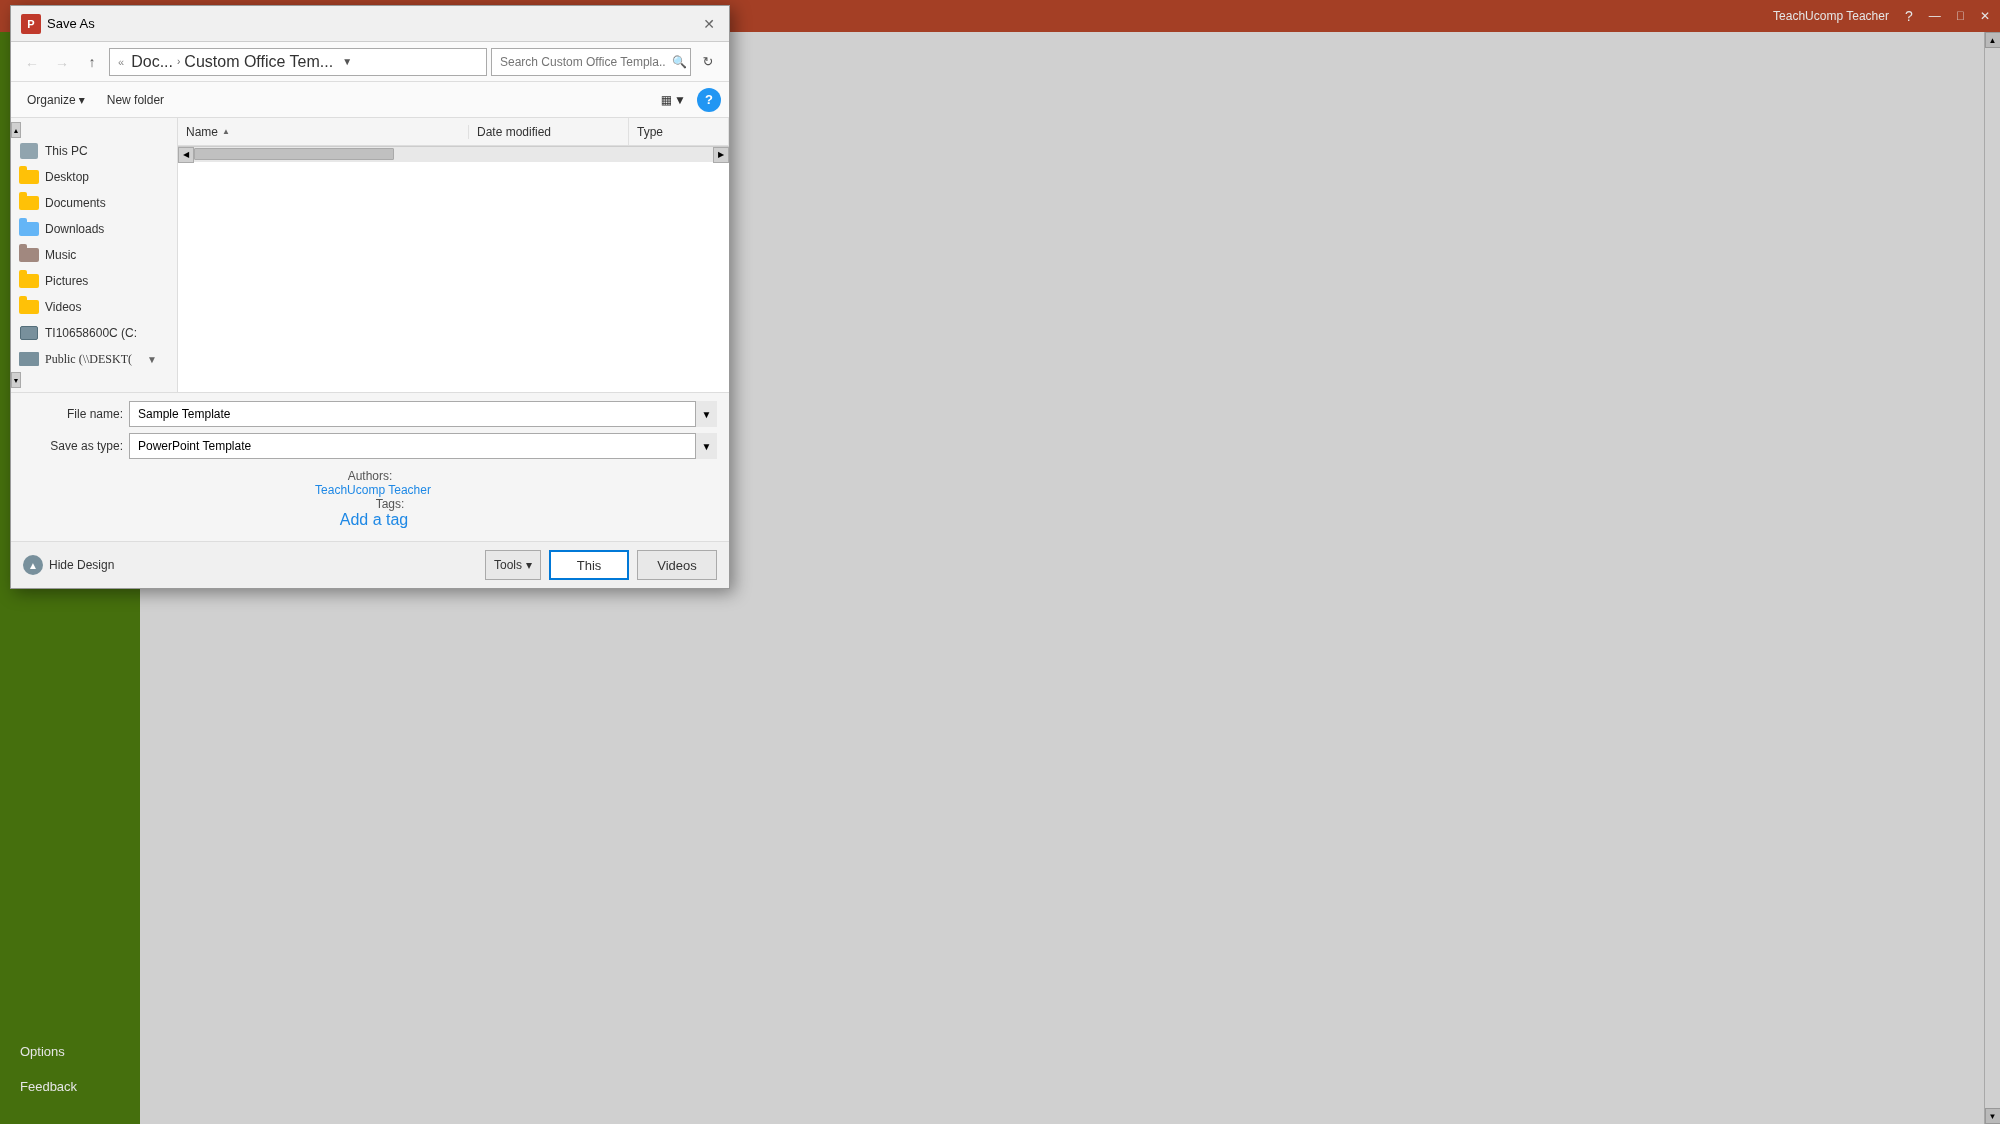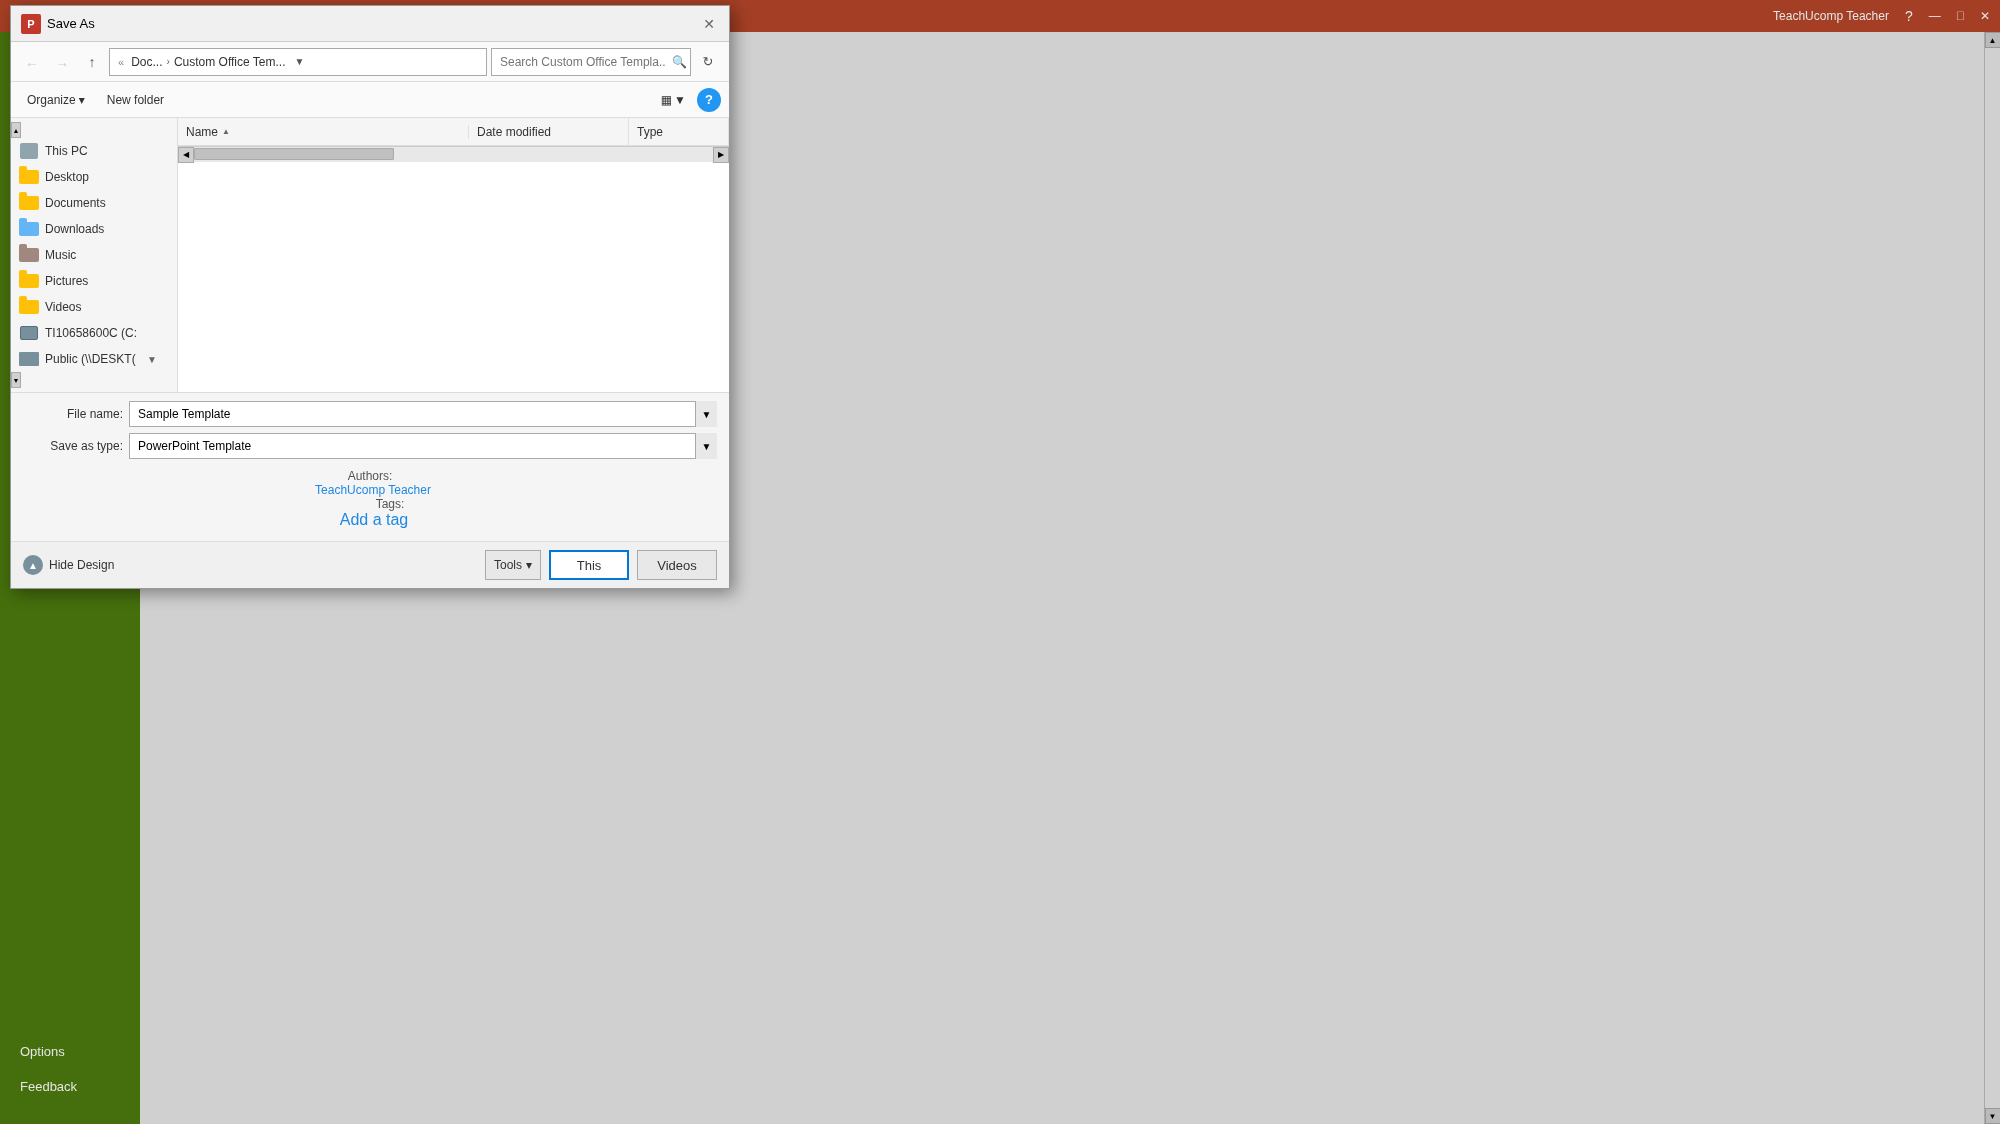--- a/index.html
+++ b/index.html
@@ -210,21 +210,21 @@
       padding: 0 8px;
       display: flex;
       align-items: center;
       font-size: 12px;
       color: #333;
       gap: 4px;
     }
 
     .path-segment {
       color: #333;
-      font-size: 12px;
+      font-size: 16px;
     }
 
     .path-arrow {
       color: #666;
       font-size: 10px;
     }
 
     .path-dropdown-btn {
       width: 20px;
       height: 100%;
@@ -850,21 +850,21 @@
           <span>Videos</span>
         </div>
 
         <div class="nav-item">
           <div class="nav-item-icon">
             <div class="icon-drive"></div>
           </div>
           <span style="overflow:hidden;text-overflow:ellipsis;">TI10658600C (C:</span>
         </div>
 
-        <div class="nav-item" style="display:flex;justify-content:space-between;align-items:center;">
+        <div class="nav-item" style="display:flex;justify-content:space-between;align-items:center;font-family:Liberation Serif, serif;">
           <div style="display:flex;align-items:center;gap:6px;">
             <div class="nav-item-icon">
               <div class="icon-network"></div>
             </div>
             <span>Public (\\DESKT(</span>
           </div>
           <span style="font-size:10px;color:#666;">▼</span>
         </div>
 
         <div class="nav-scroll-down">▼</div>

